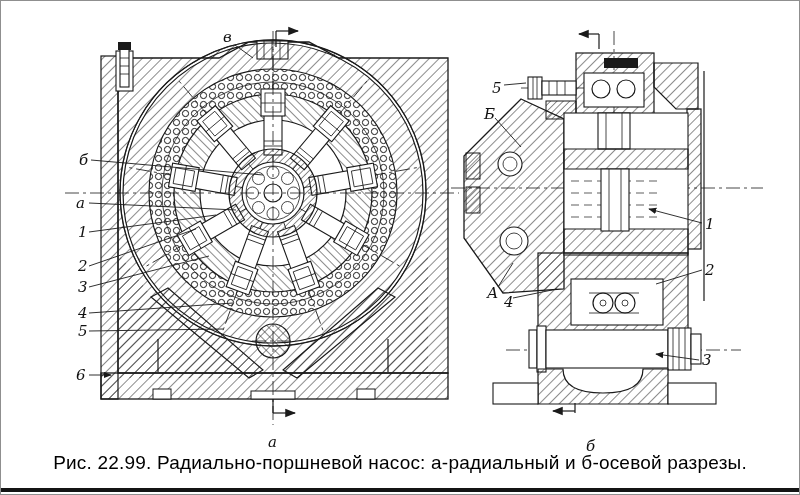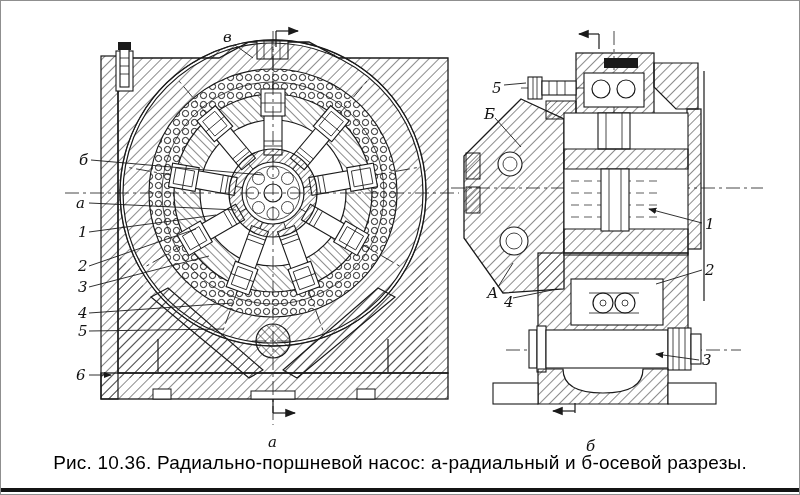--- a/index.html
+++ b/index.html
@@ -305,15 +305,15 @@
       <text x="483" y="118" class="lbl">Б</text>
       <text x="486" y="297" class="lbl">А</text>
       <text x="503" y="306" class="lbl">4</text>
       <text x="704" y="228" class="lbl">1</text>
       <text x="704" y="274" class="lbl">2</text>
       <text x="701" y="364" class="lbl">3</text>
       <text x="585" y="450" class="lbs">б</text>
     </g>
   </svg>
 
-  <div class="caption">Рис. 10.36. Радиально-поршневой насос: а-радиальный и б-осевой разрезы.</div>
+  <div class="caption">Рис. 22.99. Радиально-поршневой насос: а-радиальный и б-осевой разрезы.</div>
   <div class="bottom-bar"></div>
 </div>
 
 </body></html>

